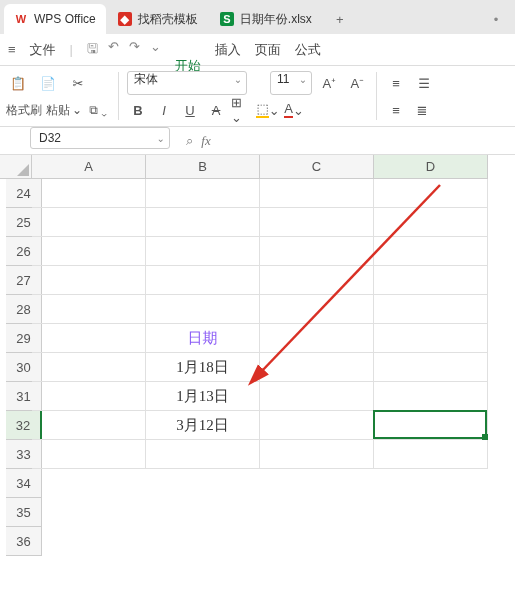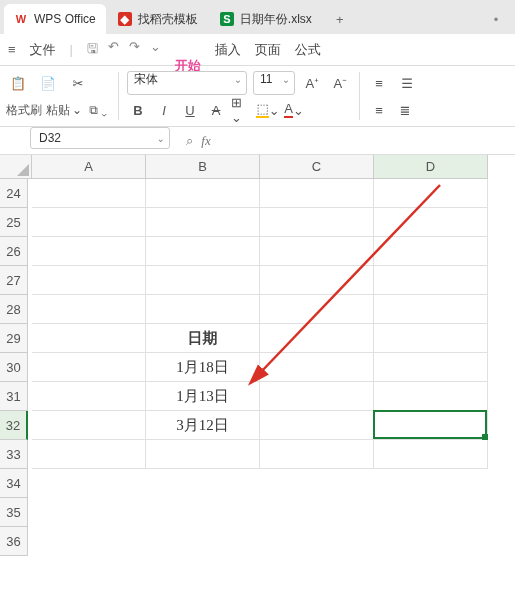--- a/index.html
+++ b/index.html
@@ -11,56 +11,56 @@
 .tab-icon { width: 14px; height: 14px; display: inline-flex; align-items: center; justify-content: center; font-size: 11px; font-weight: bold; border-radius: 2px; }
 .tab-icon.wps { color: #d93025; }
 .tab-icon.red { background: #d93025; color: #fff; }
 .tab-icon.green { background: #0d8f3f; color: #fff; }
 .tab-add { width: 24px; height: 24px; display: flex; align-items: center; justify-content: center; margin-left: 4px; color: #666; cursor: pointer; }
 .win-btn { margin-left: auto; width: 30px; display: flex; align-items: center; justify-content: center; color: #888; }
 
 .menu-bar { height: 32px; display: flex; align-items: center; padding: 0 8px; gap: 14px; border-bottom: 1px solid #ddd; font-size: 13px; }
 .menu-icon { color: #666; cursor: pointer; }
 .menu-text { cursor: pointer; color: #444; }
-.menu-text.active { color: #ec4899; font-weight: 700; margin-top: 32px; }
+.menu-text.active { color: #15803d; font-weight: 400; margin-top: 32px; }
 .menu-sep { color: #ccc; }
 .icon-group { display: flex; gap: 10px; color: #888; }
 
 .toolbar { display: flex; border-bottom: 1px solid #ddd; padding: 4px 6px; gap: 8px; align-items: stretch; }
 .tool-section { display: flex; flex-direction: column; gap: 2px; }
 .tool-top { display: flex; gap: 6px; align-items: center; height: 26px; }
 .tool-bot { display: flex; gap: 4px; align-items: center; height: 24px; font-size: 12px; }
 .tool-btn { min-width: 24px; height: 24px; display: flex; align-items: center; justify-content: center; cursor: pointer; color: #555; border-radius: 3px; }
 .tool-label { font-size: 12px; color: #555; display: flex; align-items: center; gap: 2px; cursor: pointer; }
 .vsep { width: 1px; background: #ddd; margin: 2px 0; }
 .font-select { height: 24px; border: 1px solid #ccc; border-radius: 3px; padding: 0 18px 8px 6px; font-size: 12px; min-width: 120px; display: flex; align-items: center; position: relative; cursor: pointer; background: #fff; }
-.font-select.size { min-width: 42px; }
+.font-select.size { min-width: 42px; margin-left: 17px; }
 .font-select::after { content: "⌄"; position: absolute; right: 4px; color: #888; font-size: 10px; }
 .fmt-btn { width: 22px; height: 22px; display: flex; align-items: center; justify-content: center; cursor: pointer; color: #555; font-size: 13px; }
 .fmt-underbar { border-bottom: 2px solid; padding-bottom: 1px; line-height: 12px; }
 
 .namebox-row { height: 28px; display: flex; border-bottom: 1px solid #ddd; }
 .namebox { width: 140px; height: 22px; margin-left: 30px; border: 1px solid #ccc; border-radius: 3px; display: flex; align-items: center; padding: 0 16px 0 8px; font-size: 12px; position: relative; background: #fff; cursor: text; }
 .namebox::after { content: "⌄"; position: absolute; right: 4px; color: #888; font-size: 10px; }
 .fx-area { display: flex; align-items: center; gap: 8px; margin-left: 16px; color: #777; }
 .fx-icon { font-style: italic; font-family: serif; }
 
 .sheet { position: relative; }
 .corner { position: absolute; left: 0; top: 0; width: 32px; height: 24px; background: #f5f5f5; border-right: 1px solid #ccc; border-bottom: 1px solid #ccc; }
 .corner::after { content: ""; position: absolute; right: 2px; bottom: 2px; border: 6px solid transparent; border-right-color: #bbb; border-bottom-color: #bbb; }
 .col-headers { position: absolute; left: 32px; top: 0; height: 24px; display: flex; }
 .ch { width: 114px; border-right: 1px solid #ccc; border-bottom: 1px solid #ccc; background: #f5f5f5; display: flex; align-items: center; justify-content: center; color: #555; font-size: 13px; }
 .ch.sel { background: #e4f0e4; }
-.row-headers { position: absolute; left: 0; top: 24px; width: 28px; }
+.row-headers { position: absolute; left: 6px; top: 24px; width: 36px; }
 .rh { height: 29px; border-right: 1px solid #ccc; border-bottom: 1px solid #ccc; background: #f5f5f5; display: flex; align-items: center; justify-content: center; color: #555; font-size: 13px; }
 .rh.sel { background: #e4f0e4; border-right: 2px solid #1a7f37; }
 .cells { position: absolute; left: 32px; top: 24px; }
 .row { display: flex; height: 29px; }
 .cell { width: 114px; height: 29px; border-right: 1px solid #e0e0e0; border-bottom: 1px solid #e0e0e0; display: flex; align-items: center; justify-content: center; font-size: 15px; font-family: SimSun, serif; cursor: cell; }
-.cell.hdr { color: #404040; font-weight: bold; }
+.cell.hdr { color: #8b5cf6; }
 .active-cell { position: absolute; border: 2px solid #1a7f37; pointer-events: none; }
 .active-cell::after { content: ""; position: absolute; right: -3px; bottom: -3px; width: 6px; height: 6px; background: #1a7f37; }
 
 .arrow-svg { position: absolute; pointer-events: none; }
 </style>
 </head>
 <body>
 
 <div class="tabs-bar">
   <div class="tab active">

